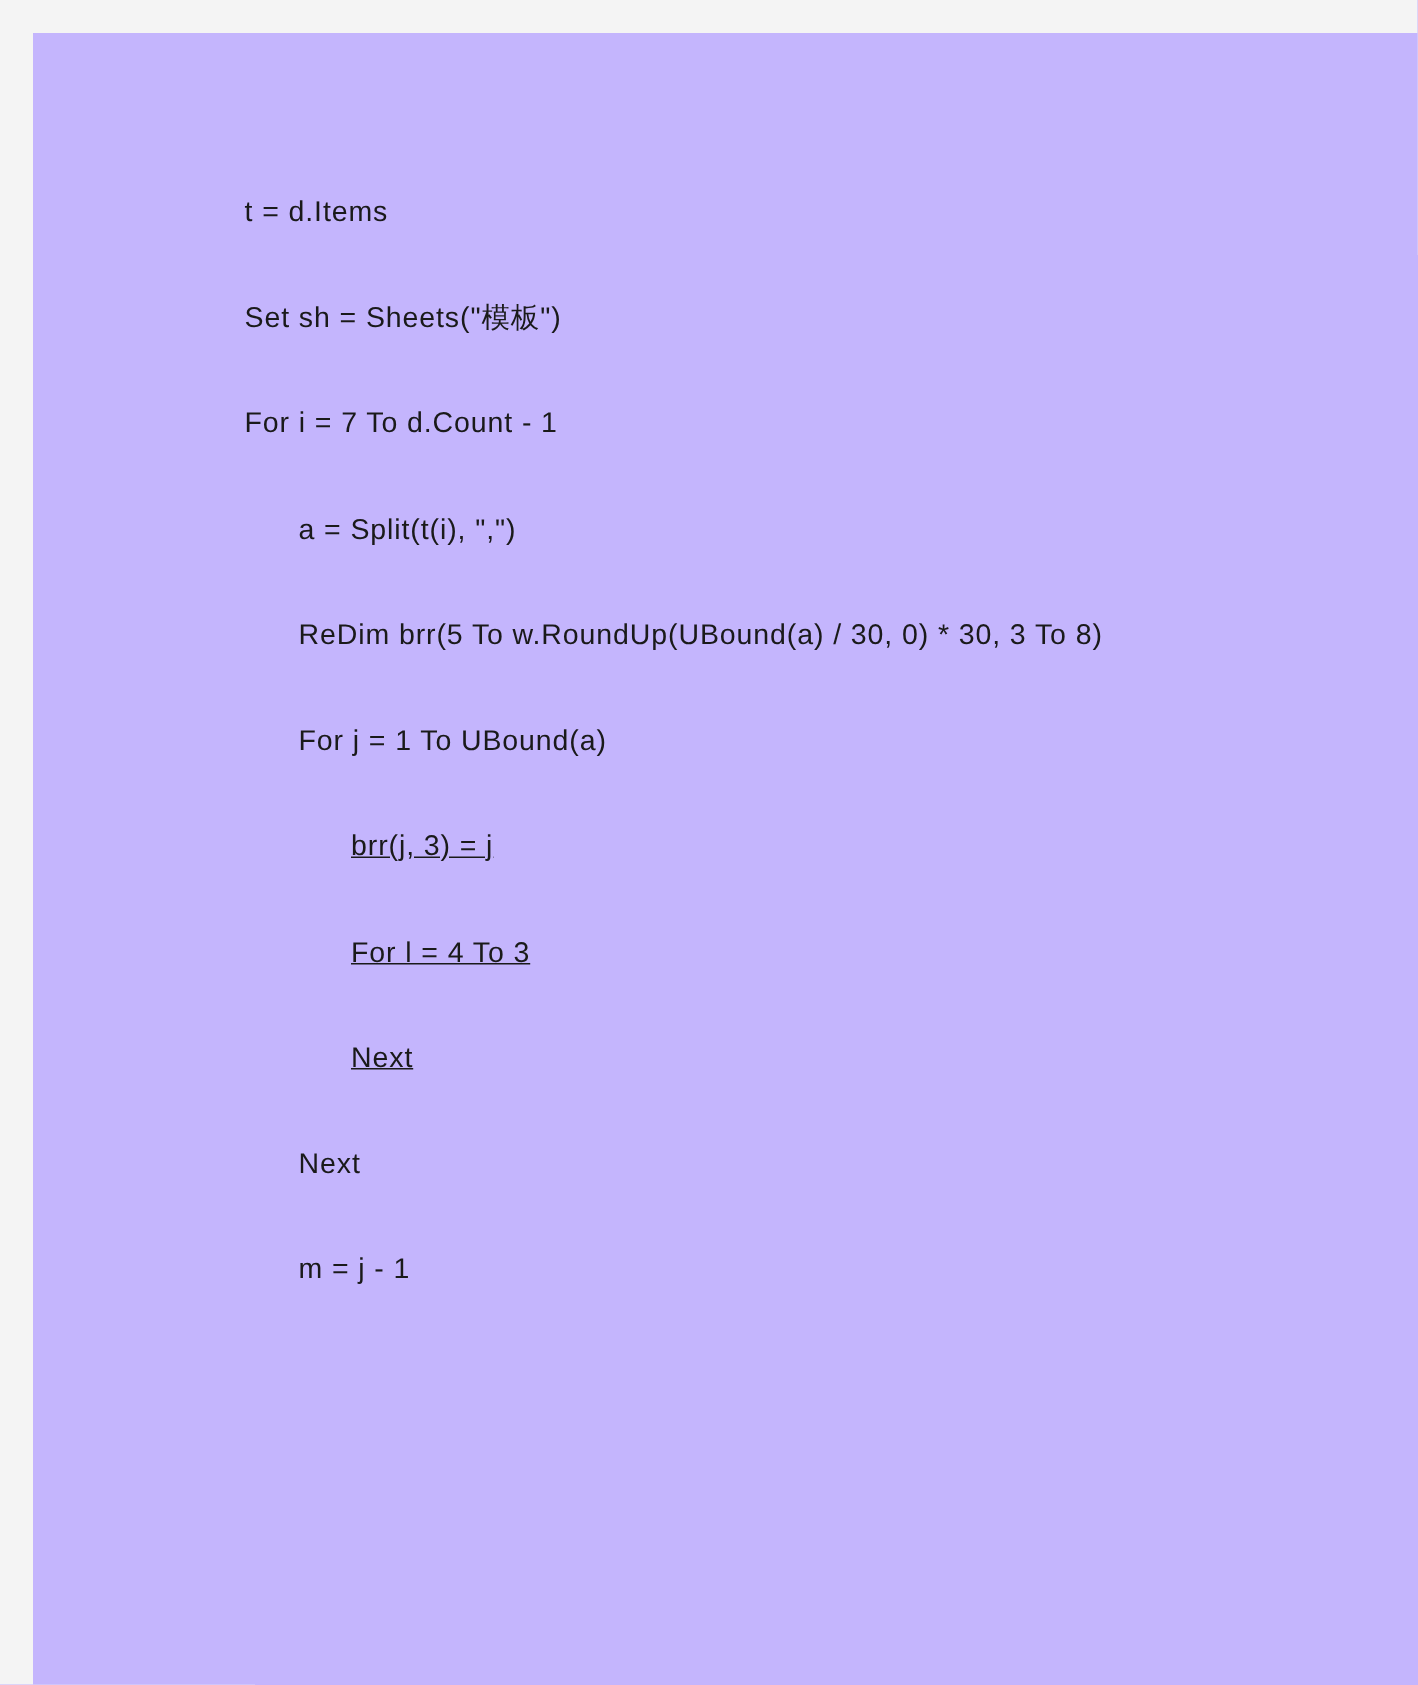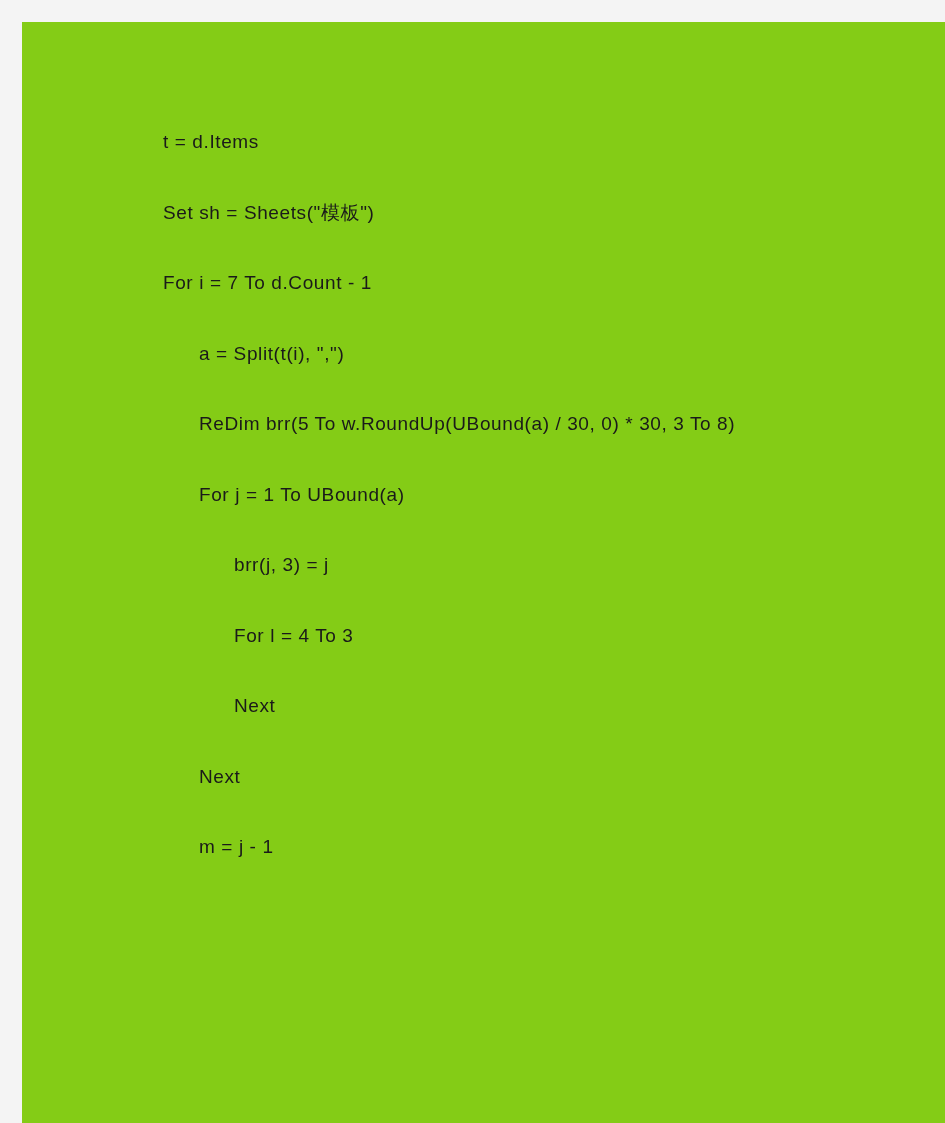--- a/index.html
+++ b/index.html
@@ -14,21 +14,21 @@
     font-family: "Liberation Sans", sans-serif;
     overflow: hidden;
   }
 
   #page {
     position: absolute;
     left: 22px;
     top: 22px;
     width: 923px;
     height: 1101px;
-    background: #84cc16;
+    background: #c4b5fd;
   }
 
   #code-block {
     position: absolute;
     left: 141px;   
     top: 85px;     
     width: 760px;
   }
 
   .code-line {
@@ -37,21 +37,21 @@
     line-height: 70.5px;
     height: 70.5px;
     color: #1a1a1a;
     white-space: pre;
     letter-spacing: 0.6px;
     font-weight: 400;
   }
 
   .indent-0 { padding-left: 0px; }
   .indent-1 { padding-left: 36px; }
-  .indent-2 { padding-left: 71px; }
+  .indent-2 { padding-left: 71px; text-decoration: underline; }
   .indent-3 { padding-left: 107px; }
 </style>
 </head>
 <body>
 
 <div id="page">
   <div id="code-block">
       <div class="code-line indent-0">t = d.Items</div>
       <div class="code-line indent-0">Set sh = Sheets("模板")</div>
       <div class="code-line indent-0">For i = 7 To d.Count - 1</div>

